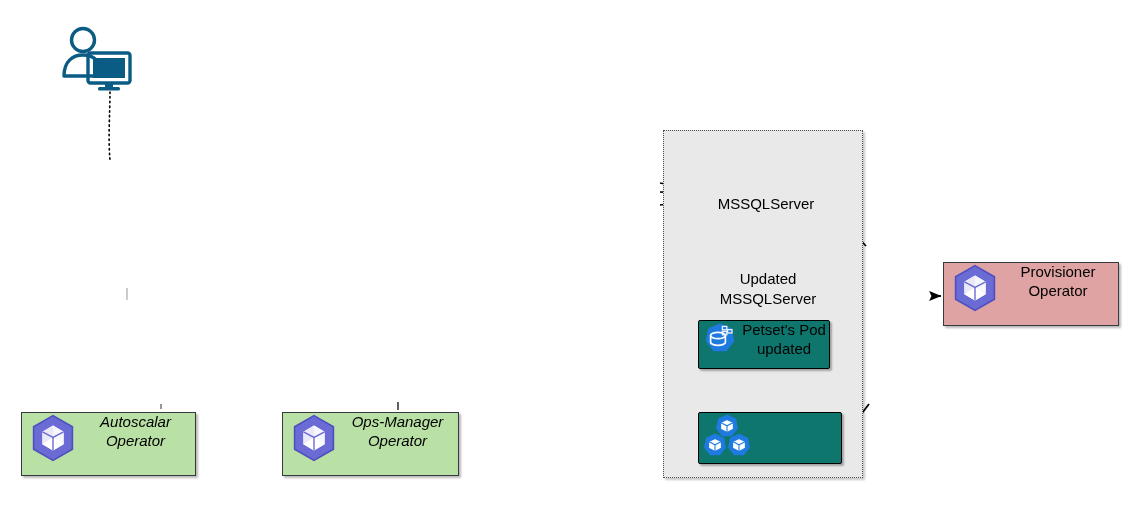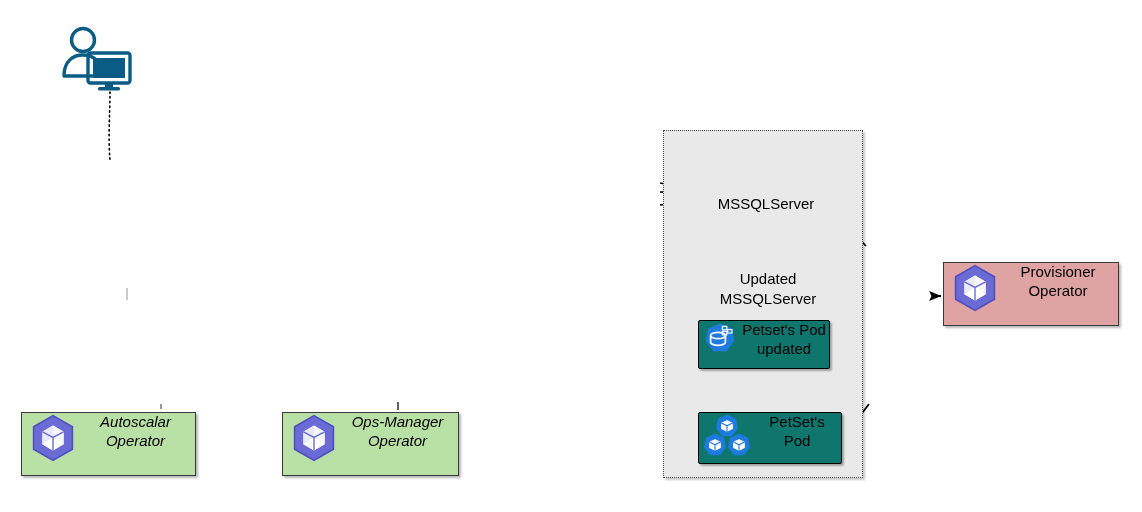--- a/index.html
+++ b/index.html
@@ -172,22 +172,20 @@
         <path d="M12,25.4 L18.4,28.6 L18.4,35.3 L12,38.5 L5.6,35.3 L5.6,28.6 Z" stroke="#1f7ae0" stroke-width="1.1"></path>
         <path d="M36,25.4 L42.4,28.6 L42.4,35.3 L36,38.5 L29.6,35.3 L29.6,28.6 Z" stroke="#1f7ae0" stroke-width="1.1"></path>
       </g>
       <g fill="none" stroke="#1f7ae0" stroke-width="1.1">
         <path d="M17.6,9.6 L24,12.8 L30.4,9.6 M24,12.8 L24,19.5"></path>
         <path d="M5.6,28.6 L12,31.8 L18.4,28.6 M12,31.8 L12,38.5"></path>
         <path d="M29.6,28.6 L36,31.8 L42.4,28.6 M36,31.8 L36,38.5"></path>
       </g>
     </svg>
   </span>
-  <span class="lbl">PetSet's
-Pod</span>
 </div>
 
 <div class="node op-box op-green" style="left:21px;top:412px;width:175px;height:64px;">
   <span class="icon">
     <svg width="50" height="50" viewBox="0 0 50 50">
       <path d="M25,2.6 L44.4,13.8 L44.4,36.2 L25,47.4 L5.6,36.2 L5.6,13.8 Z" fill="#6b6bd6" stroke="#4e4ec0" stroke-width="1.6"></path>
       <path d="M25,12.6 L35.6,18.8 L35.6,31.2 L25,37.4 L14.4,31.2 L14.4,18.8 Z" fill="#ffffff"></path>
       <path d="M25,12.6 L25,24.4 L14.4,31.2 L14.4,18.8 Z" fill="#e9e9f8"></path>
       <path d="M25,24.4 L35.6,31.2 L25,37.4 L14.4,31.2 Z" fill="#ffffff"></path>
       <path d="M25,12.6 L35.6,18.8 L35.6,31.2 L25,24.4 Z" fill="#f6f6fd"></path>

